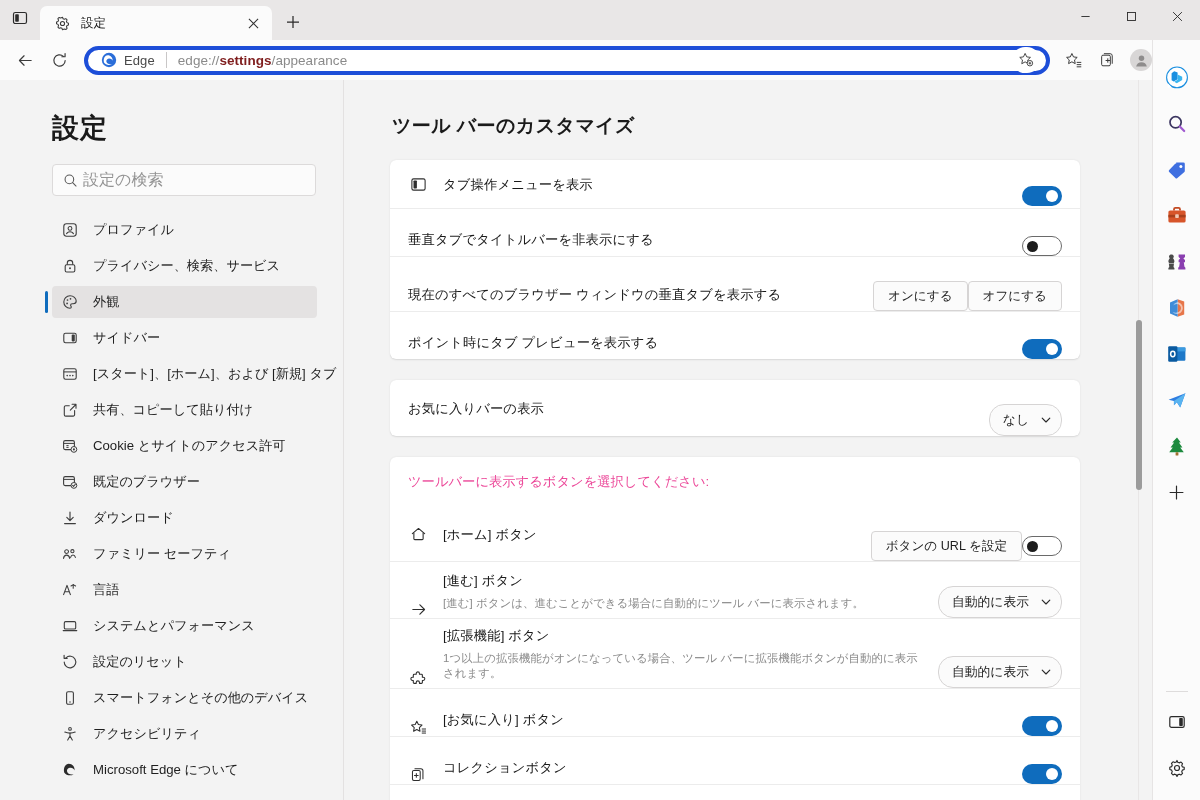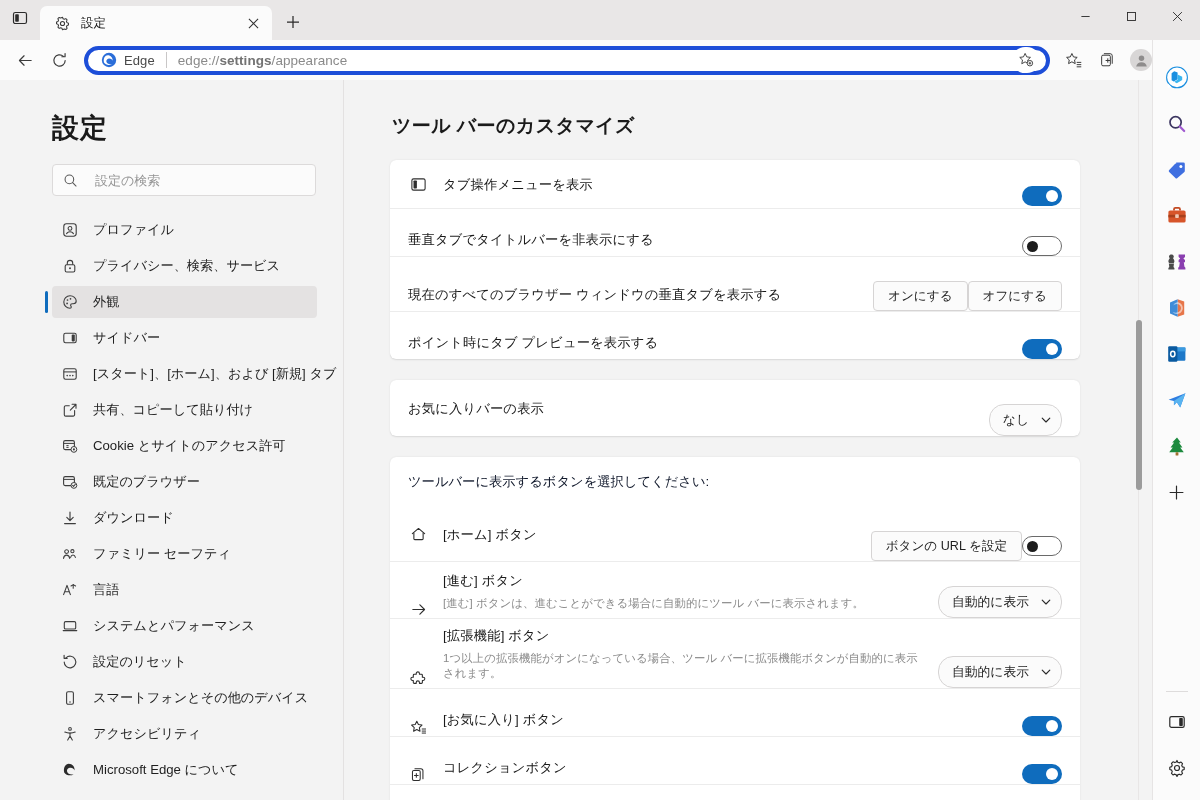--- a/index.html
+++ b/index.html
@@ -67,21 +67,21 @@
   .omnibox {
     flex: 1 1 auto; height: 29px; margin: 0 6px 0 8px;
     background: #ffffff; border-radius: 15px;
     display: flex; align-items: center; padding: 0 6px 0 12px;
     border: 4px solid #1d4ed8;
   }
   .omni-edgeicon { width: 17px; height: 17px; flex: 0 0 17px; display:flex; align-items:center; justify-content:center;}
   .omni-brand { font-size: 13px; color: #4a4a4a; margin-left: 7px; letter-spacing: .1px; }
   .omni-sep { width: 1px; height: 16px; background: #c9c7c7; margin: 0 11px; }
   .omni-url { font-size: 13.5px; color: #8a8a8a; white-space: nowrap; letter-spacing: .05px; }
-  .omni-url b { color: #737373; font-weight: 700; }
+  .omni-url b { color: #7f1d1d; font-weight: 700; }
   .omni-right { margin-left: auto; display: flex; align-items: center; }
   .omni-act {
     width: 28px; height: 26px; border-radius: 13px;
     display: flex; align-items: center; justify-content: center; color: #3a3a3a;
   }
   .omni-act.active { background: #ffffff; }
   .navact {
     width: 34px; height: 30px; border-radius: 5px;
     display: flex; align-items: center; justify-content: center;
     color: #3a3a3a; flex: 0 0 34px;
@@ -110,22 +110,22 @@
     font-size: 27px; color: #1a1a1a; font-weight: 600;
     margin: 30px 0 0 52px; letter-spacing: 1px;
   }
   .search-wrap { margin: 18px 0 0 52px; width: 264px; }
   .search-box {
     height: 32px; background: #fbfbfb; border: 1px solid #dcdada;
     border-radius: 4px; display: flex; align-items: center; padding: 0 10px;
   }
   .search-box .ico { color: #585858; display: flex; flex: 0 0 16px; }
   .search-input {
-    border: 0; outline: 0; background: transparent; margin-left: 16px;
-    font-size: 13px; color: #303030; width: 200px;
+    border: 0; outline: 0; background: transparent; margin-left: 4px;
+    font-size: 16px; color: #303030; width: 200px;
     font-family: "Liberation Sans", "DejaVu Sans", sans-serif;
   }
   .search-input::placeholder { color: #939393; }
 
   .snav-list { margin-top: 18px; }
   .snav-item {
     position: relative;
     height: 32px; margin: 0 26px 0 52px; border-radius: 4px;
     display: flex; align-items: center; padding-left: 9px;
   }
@@ -166,21 +166,21 @@
   .row-ico {
     width: 20px; flex: 0 0 20px; color: #2e2e2e;
     display: flex; align-items: center; justify-content: center; margin-right: 15px;
   }
   .row-text { flex: 1 1 auto; min-width: 0; padding: 7px 0; }
   .row-label { font-size: 13.3px; color: #1a1a1a; letter-spacing: .15px; }
   .row-sub { font-size: 11.4px; color: #8b8b8b; margin-top: 6px; letter-spacing: .1px; }
   .row-right { display: flex; align-items: center; gap: 0; flex: 0 0 auto; margin-left: 14px; margin-top: 24px; }
   .section-head {
     display: flex; align-items: center; min-height: 50px;
-    padding: 0 18px; font-size: 13.3px; color: #0f172a;
+    padding: 0 18px; font-size: 13.3px; color: #ec4899;
   }
 
   
   .toggle {
     width: 40px; height: 20px; border-radius: 10px; position: relative; flex: 0 0 40px;
   }
   .toggle.on { background: #0f6cbd; }
   .toggle.off { background: #ffffff; border: 1px solid #6a6a6a; }
   .toggle .knob { position: absolute; border-radius: 50%; }
   .toggle.on .knob { width: 12px; height: 12px; background: #fff; right: 4px; top: 4px; }

